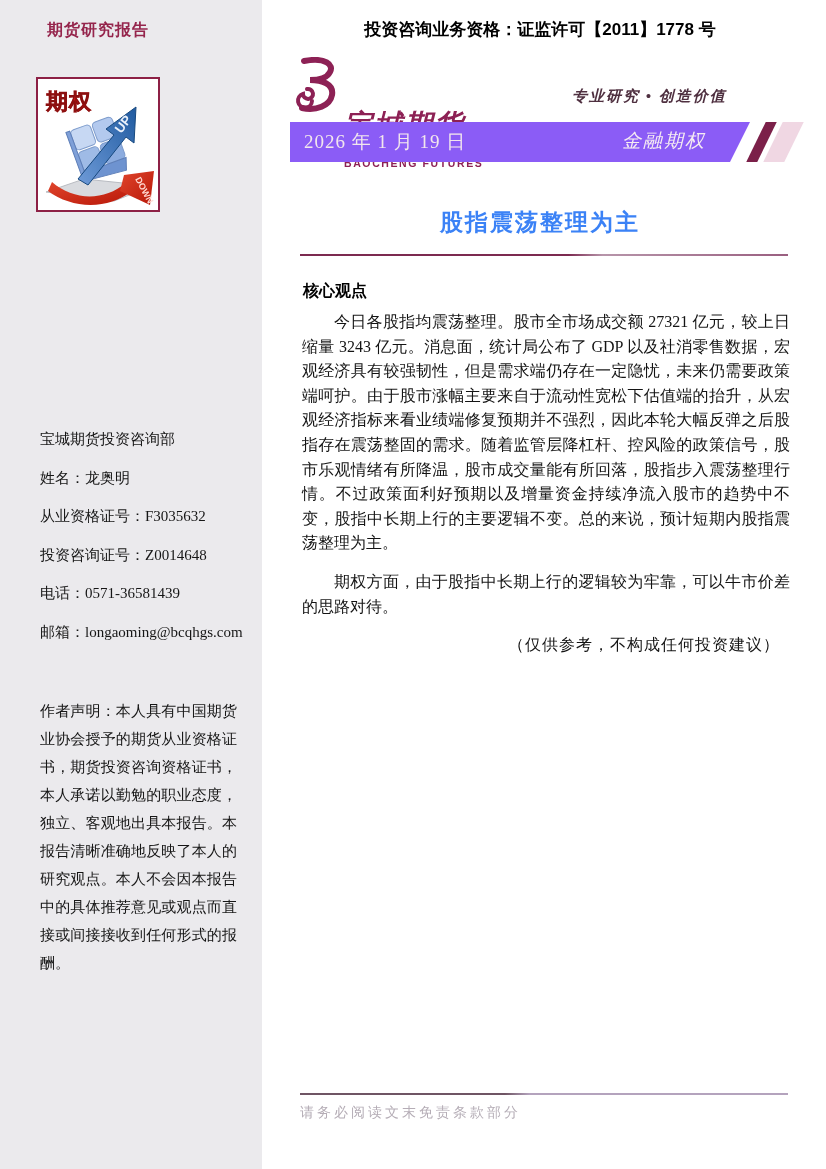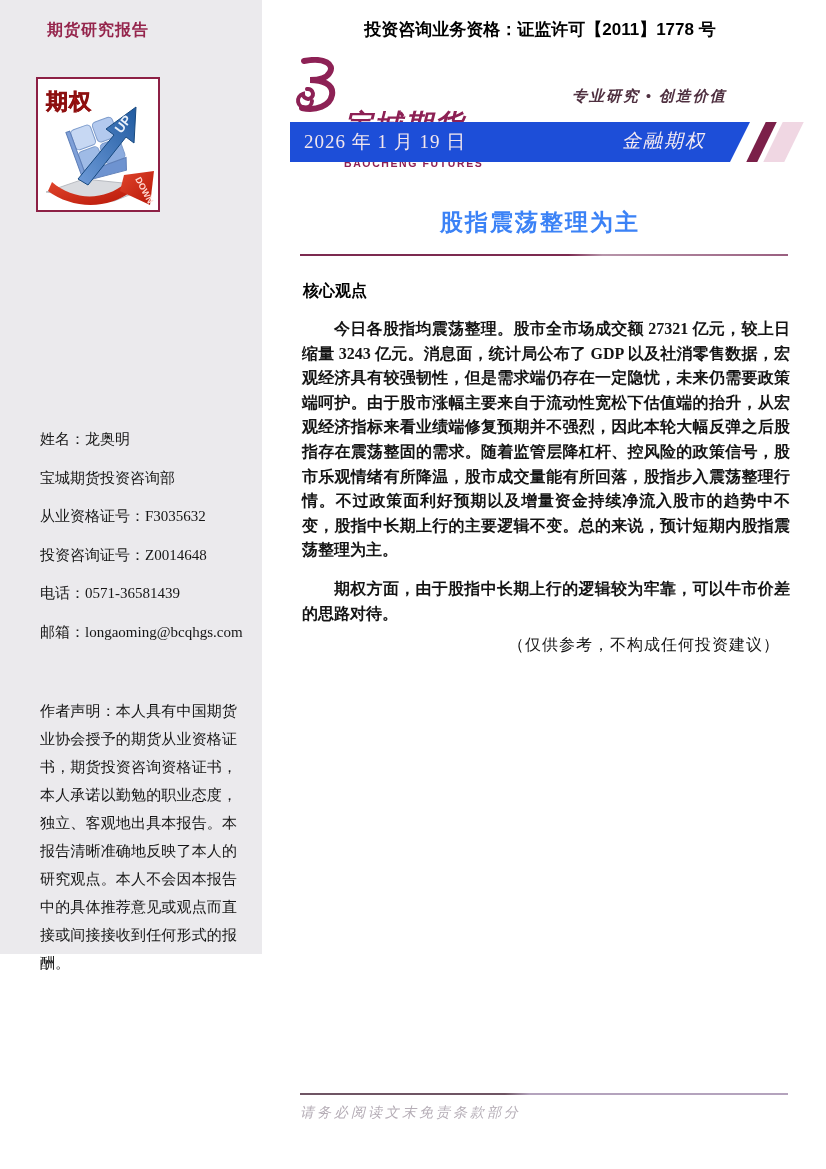--- a/index.html
+++ b/index.html
@@ -3,21 +3,21 @@
 <meta charset="utf-8">
 <style>
   * { margin:0; padding:0; box-sizing:border-box; }
   html,body { background:#ffffff; }
   .page {
     position:relative; width:826px; height:1169px; background:#ffffff;
     font-family:"Liberation Serif", serif; color:#141414; overflow:hidden;
   }
   
   .sidebar {
-    position:absolute; left:0; top:0; width:262px; height:954px;
+    position:absolute; left:0; top:0; width:262px; height:1169px;
     background:#ebeaed;
   }
   .sidebar-title {
     position:absolute; left:47px; top:20px;
     font-family:"Liberation Sans", sans-serif; font-weight:bold;
     font-size:16px; letter-spacing:1px; color:#95254c;
   }
   .promo-box {
     position:absolute; left:36px; top:77px; width:124px; height:135px;
     background:#ffffff; border:2px solid #8d2045;
@@ -49,21 +49,21 @@
     font-size:10.5px; letter-spacing:1.6px; color:#8d2155; margin-top:18px;
   }
   .slogan {
     position:absolute; left:572px; top:87px; width:170px;
     font-weight:bold; font-style:italic; font-size:15px;
     letter-spacing:2px; color:#4f3040;
   }
   
   .banner {
     position:absolute; left:290px; top:122px; width:460px; height:40px;
-    background:#1d4ed8;
+    background:#8b5cf6;
     clip-path:polygon(0 0, 100% 0, calc(100% - 20px) 100%, 0 100%);
   }
   .banner-date {
     position:absolute; left:14px; top:7px; font-size:19px; color:#f2e6ed;
     letter-spacing:1px;
   }
   .banner-category {
     position:absolute; right:44px; top:6px; font-size:19px; color:#f6ecf2;
     font-style:italic; letter-spacing:2px;
   }
@@ -79,36 +79,36 @@
   .title-rule {
     position:absolute; left:300px; top:254px; width:488px; height:2px;
     background:linear-gradient(to right,#7c2a50 0%, #7c2a50 55%, #b795aa 62%, #9a5f80 100%);
   }
   .section-heading {
     position:absolute; left:303px; top:281px;
     font-family:"Liberation Sans", sans-serif; font-weight:bold;
     font-size:16px; color:#000000;
   }
   .body-text {
-    position:absolute; left:302px; top:317px; width:488px;
-    font-size:16px; line-height:24.6px; text-align:justify; color:#141414;font-weight:bold;
+    position:absolute; left:302px; top:310px; width:488px;
+    font-size:16px; line-height:24.6px; text-align:justify; color:#141414;
   }
   .body-text p { text-indent:2em; margin-bottom:14px; }
   .note {
     position:absolute; left:302px; top:635px; width:478px; text-align:right;
     font-size:16px; color:#141414; letter-spacing:1px;
   }
   
   .footer-rule {
     position:absolute; left:300px; top:1093px; width:488px; height:2px;
     background:linear-gradient(to right,#6f5564 0%, #6f5564 42%, #b4a3bd 47%, #b4a3bd 100%);
   }
   .footer-text {
     position:absolute; left:300px; top:1104px;
-    font-style:italic; font-size:14px; letter-spacing:3px; color:#b5adb6;
+    font-size:14px; letter-spacing:3px; color:#b5adb6;
   }
 </style>
 </head>
 <body>
 
 <div class="page">
 
   <aside class="sidebar">
     <div class="sidebar-title">期货研究报告</div>
 
@@ -141,22 +141,22 @@
 
         <path d="M40 100 L76 56 L68 50 L98 28 L96 64 L88 58 L50 106 Z" fill="url(#bluearrow)" stroke="#17497f" stroke-width="1"></path>
         <text x="83" y="55" transform="rotate(-52 83 55)" font-size="13" font-weight="bold" fill="#eaf1fb" font-family="Liberation Sans, sans-serif">UP</text>
         <text x="97" y="100" transform="rotate(62 97 100)" font-size="9" font-weight="bold" fill="#ffd9d2" font-family="Liberation Sans, sans-serif">DOWN</text>
 
         <text x="8" y="30" font-size="22" font-weight="bold" fill="#cc1414" stroke="#8a1010" stroke-width="0.6" font-family="Liberation Sans, sans-serif" letter-spacing="1">期权</text>
       </svg>
     </div>
 
     <div class="contact">
+      <div class="contact-line">宝城期货投资咨询部</div>
       <div class="contact-line">姓名：龙奥明</div>
-      <div class="contact-line">宝城期货投资咨询部</div>
       <div class="contact-line">从业资格证号：F3035632</div>
       <div class="contact-line">投资咨询证号：Z0014648</div>
       <div class="contact-line">电话：0571-36581439</div>
       <div class="contact-line">邮箱：longaoming@bcqhgs.com</div>
     </div>
 
     <div class="declaration">作者声明：本人具有中国期货业协会授予的期货从业资格证书，期货投资咨询资格证书，本人承诺以勤勉的职业态度，独立、客观地出具本报告。本报告清晰准确地反映了本人的研究观点。本人不会因本报告中的具体推荐意见或观点而直接或间接接收到任何形式的报酬。</div>
   </aside>
 
   <div class="qualification">投资咨询业务资格：证监许可【2011】1778 号</div>

